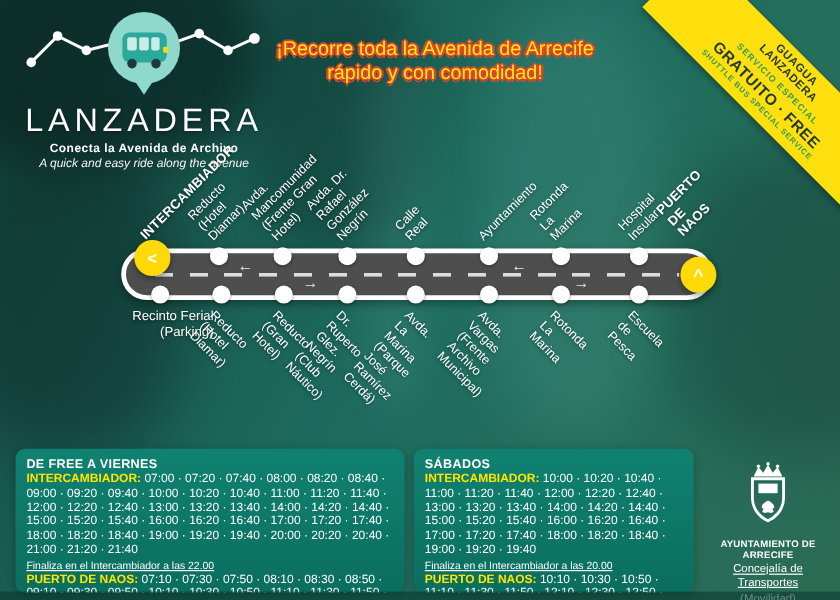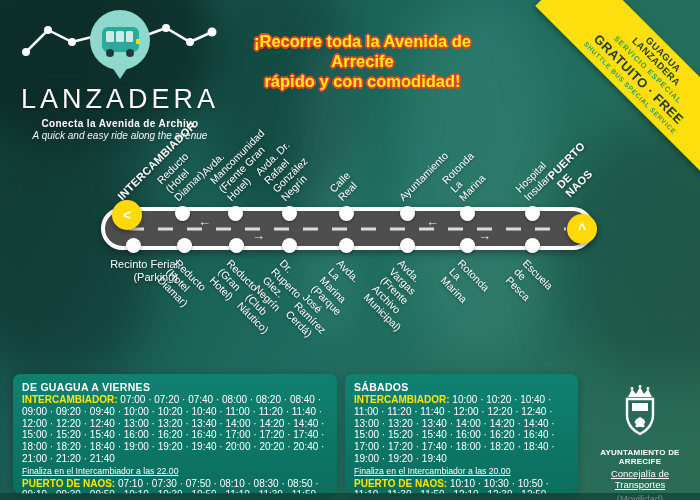--- a/index.html
+++ b/index.html
@@ -7,21 +7,21 @@
     font-family:"Liberation Sans",sans-serif;
     background:linear-gradient(120deg,#13433c 0%,#1a5c52 28%,#1e6c5f 52%,#256e5c 72%,#2c6b54 100%);}
   .blob{position:absolute;border-radius:40%;pointer-events:none;}
   
   .logo{position:absolute;left:18px;top:6px;width:204px;text-align:center;color:#fff;}
   .logo-title{font-size:27px;letter-spacing:4px;font-weight:400;margin-top:-2px;text-shadow:0 1px 3px rgba(0,0,0,.35);}
   .logo-sub{font-size:10px;font-weight:700;letter-spacing:.4px;margin-top:3px;}
   .logo-tag{font-size:10px;font-style:italic;margin-top:1px;opacity:.95;}
   
   .promo{position:absolute;left:225px;top:32px;width:275px;text-align:center;
-    font-size:16.5px;font-weight:700;line-height:1.2;color:#ffe81c;white-space:pre-line;
+    font-size:16.5px;font-weight:400;line-height:1.2;color:#ffe81c;white-space:pre-line;
     text-shadow:-2px 0 0 #dd4729,2px 0 0 #dd4729,0 -2px 0 #dd4729,0 2px 0 #dd4729,
       -1px -1px 0 #dd4729,1px -1px 0 #dd4729,-1px 1px 0 #dd4729,1px 1px 0 #dd4729;}
   
   .ribbon-wrap{position:absolute;top:0;right:0;width:185px;height:185px;overflow:hidden;}
   .ribbon{position:absolute;top:38px;right:-72px;width:250px;transform:rotate(45deg);
     background:#ffdf0e;text-align:center;padding:5px 0 6px;box-shadow:0 2px 6px rgba(0,0,0,.35);}
   .rb1{font-size:9.5px;font-weight:700;color:#1f3a33;line-height:1.1;white-space:pre-line;letter-spacing:.5px;}
   .rb2{font-size:7.5px;font-weight:700;color:#2f9e55;letter-spacing:1px;margin-top:1px;}
   .rb3{font-size:13px;font-weight:700;color:#1f3a33;letter-spacing:.5px;margin-top:1px;}
   .rb4{font-size:6.5px;font-weight:700;color:#2f9e55;letter-spacing:.8px;margin-top:1px;}
@@ -203,21 +203,21 @@
   <div class="anchor" style="left:464px;top:257px;">
       <span class="stop-label bot">Rotonda
 La Marina</span>
     </div>
   <div class="anchor" style="left:529px;top:257px;">
       <span class="stop-label bot">Escuela
 de Pesca</span>
     </div>
 
   <div class="panel" style="left:13px;width:324px;">
-    <div class="p-title">DE GUAGUA A VIERNES</div>
+    <div class="p-title">DE FREE A VIERNES</div>
     <div class="sched">
       <span class="lbl">INTERCAMBIADOR:</span>
       <span>07:00 · 07:20 · 07:40 · 08:00 · 08:20 · 08:40 · 09:00 · 09:20 · 09:40 · 10:00 · 10:20 · 10:40 · 11:00 · 11:20 · 11:40 · 12:00 · 12:20 · 12:40 · 13:00 · 13:20 · 13:40 · 14:00 · 14:20 · 14:40 · 15:00 · 15:20 · 15:40 · 16:00 · 16:20 · 16:40 · 17:00 · 17:20 · 17:40 · 18:00 · 18:20 · 18:40 · 19:00 · 19:20 · 19:40 · 20:00 · 20:20 · 20:40 · 21:00 · 21:20 · 21:40</span>
     </div>
     <div class="note">Finaliza en el Intercambiador a las 22.00</div>
     <div class="sched">
       <span class="lbl">PUERTO DE NAOS:</span>
       <span>07:10 · 07:30 · 07:50 · 08:10 · 08:30 · 08:50 · 09:10 · 09:30 · 09:50 · 10:10 · 10:30 · 10:50 · 11:10 · 11:30 · 11:50 · 12:10 · 12:30 · 12:50 · 13:10 · 13:30 · 13:50 · 14:10 · 14:30 · 14:50 · 15:10 · 15:30 · 15:50 · 16:10 · 16:30 · 16:50 · 17:10 · 17:30 · 17:50 · 18:10 · 18:30 · 18:50 · 19:10 · 19:30 · 19:50 · 20:10 · 20:30 · 20:50 · 21:10 · 21:30 · 21:50</span>
     </div>
 

